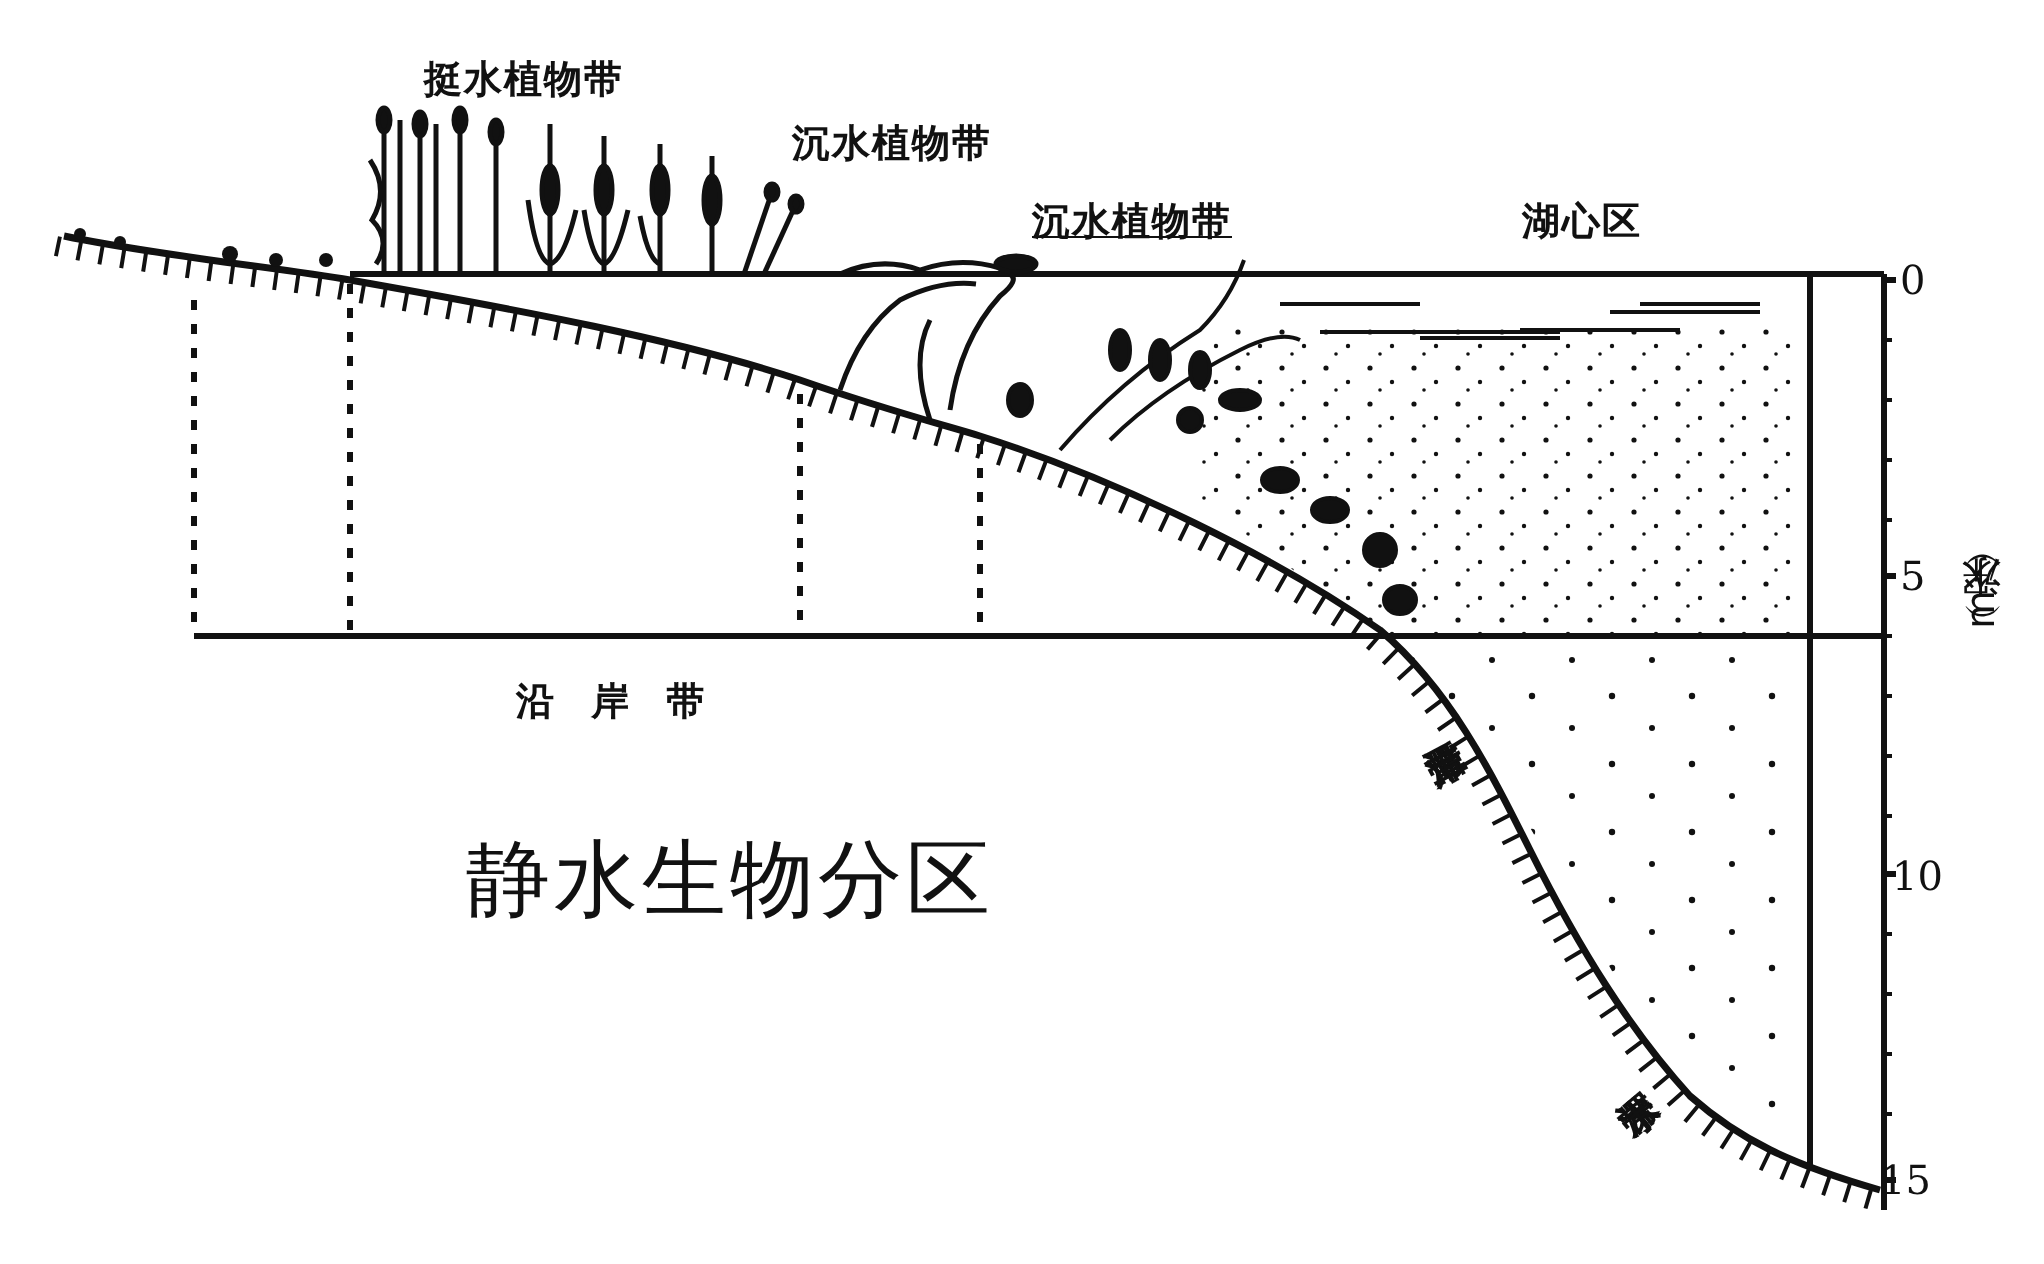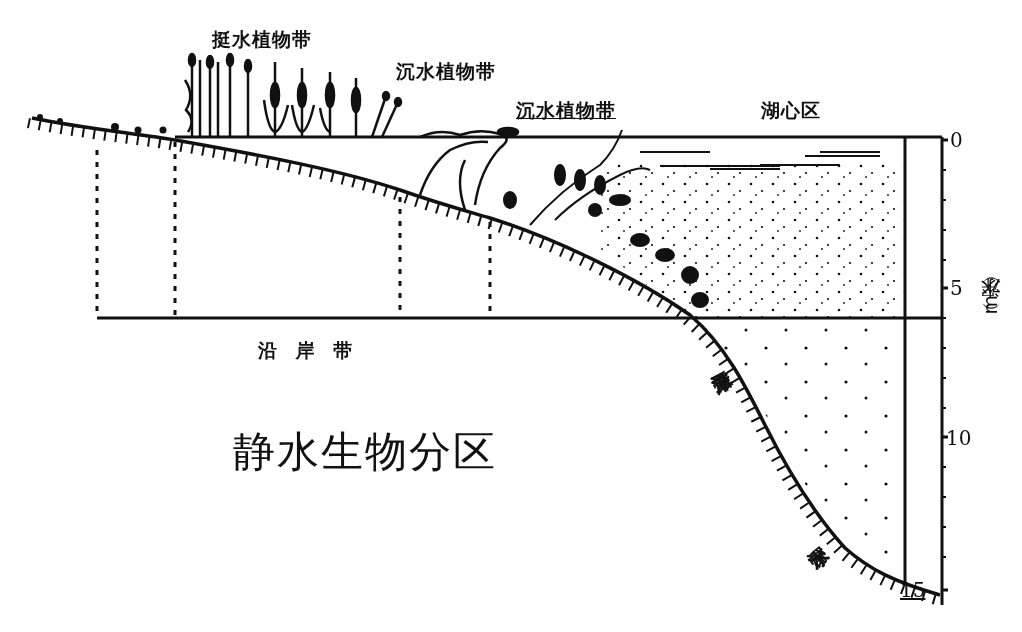--- a/index.html
+++ b/index.html
@@ -153,16 +153,16 @@
 <div class="lbl zone-top" style="left:516px; top:98px;text-decoration:underline;">沉水植物带</div>
 <div class="lbl zone-top" style="left:761px; top:98px;">湖心区</div>
 <div class="lbl zone-top" style="left:258px; top:338px; letter-spacing:6px;">沿 岸 带</div>
 
 <div class="vert" style="left:698px; top:360px; transform:rotate(-28deg); transform-origin:center;">亚沿岸带</div>
 <div class="vert" style="left:790px; top:538px; transform:rotate(-40deg); transform-origin:center;">深水带</div>
 
 <div class="tick-lbl" style="left:950px; top:128px;">0</div>
 <div class="tick-lbl" style="left:950px; top:276px;">5</div>
 <div class="tick-lbl" style="left:946px; top:426px;text-align:right;">10</div>
-<div class="tick-lbl" style="left:900px; top:578px;text-decoration:underline;">15</div>
+<div class="tick-lbl" style="left:940px; top:578px;">15</div>
 <div class="vert" style="left:976px; top:295px; font-weight:normal; font-size:20px; transform:rotate(180deg);">水深（m）</div>
 
-<div class="title" style="left:233px; top:424px;">静水生物分区</div>
+<div class="title" style="left:233px; top:412px;">静水生物分区</div>
 
 </body></html>

